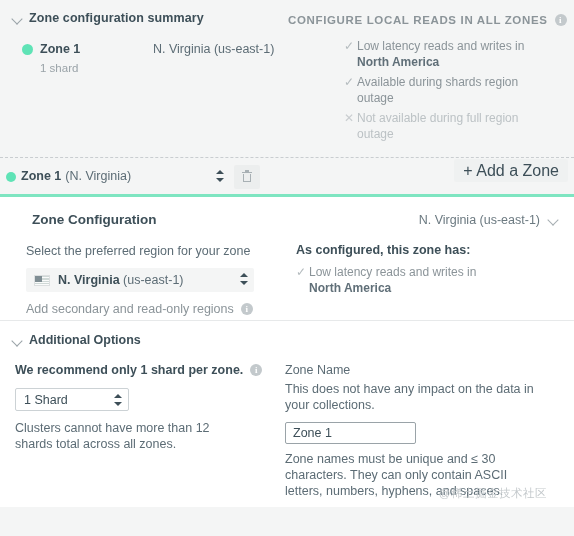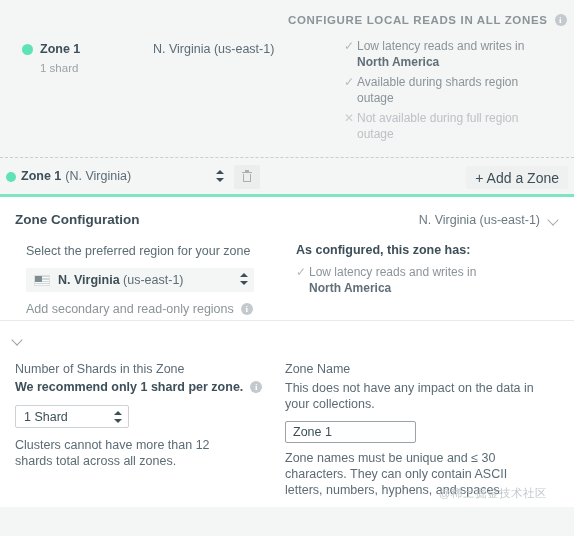--- a/index.html
+++ b/index.html
@@ -251,45 +251,45 @@
     left: 1px;
     width: 8px;
     height: 8.4px;
     border: 1.4px solid #a8b0b4;
     border-top: none;
     box-sizing: border-box;
   }
   .add-zone {
     position: absolute;
     right: 6px;
-    top: 8px;
+    top: 1px;
     height: 23px;
     padding: 0 9px;
     display: flex;
     align-items: center;
     background: #eff1f1;
     border-radius: 2px;
-    font-size: 14px;
+    font-size: 16px;
     color: #3d4f58;
     cursor: pointer;
   }
 
   
   .config-card {
     position: relative;
     background: #ffffff;
     height: 124px;
     border-bottom: 1px solid #e7e9ea;
     box-sizing: border-box;
   }
   .config-head {
     display: flex;
     align-items: center;
     justify-content: space-between;
-    padding: 15px 14px 0 15px;
+    padding: 15px 14px 0 32px;
   }
   .config-title {
     font-size: 13.5px;
     font-weight: bold;
     color: #3d4f58;
   }
   .config-region {
     display: flex;
     align-items: center;
     font-size: 12.5px;
@@ -469,20 +469,24 @@
     color: #c4c9cc;
     letter-spacing: .5px;
   }
 </style>
 </head>
 <body>
 
 <div class="page">
 
   <div class="summary">
+    <div class="summary-header">
+      <span class="chev"></span>
+      <span class="summary-title">Zone configuration summary</span>
+    </div>
 
     <div class="zone-row">
       <span class="zone-dot"></span>
       <span class="zone-meta">
         <span class="zone-name">Zone 1</span>
         <div class="zone-shard">1 shard</div>
       </span>
     </div>
     <div class="zone-region">N. Virginia (us-east-1)</div>
 
@@ -556,25 +560,25 @@
           <span class="mark">✓</span>
           <span class="txt"><span>Low latency reads and writes in </span><b>North America</b></span>
         </div>
       </div>
     </div>
   </div>
 
   <div class="addl">
     <div class="addl-head">
       <span class="chev"></span>
+      <span class="addl-title">Additional Options</span>
     </div>
 
     <div class="addl-cols">
       <div class="addl-left">
-        <div class="line">Number of Shards in this Zone</div>
         <div class="line bold">
           <span>We recommend only 1 shard per zone.</span>
           <span class="info-icon">i</span>
         </div>
         <div class="shard-select">
           <span>1 Shard</span>
           <span class="updown"></span>
         </div>
         <div class="note">Clusters cannot have more than 12 shards total across all zones.</div>
       </div>

